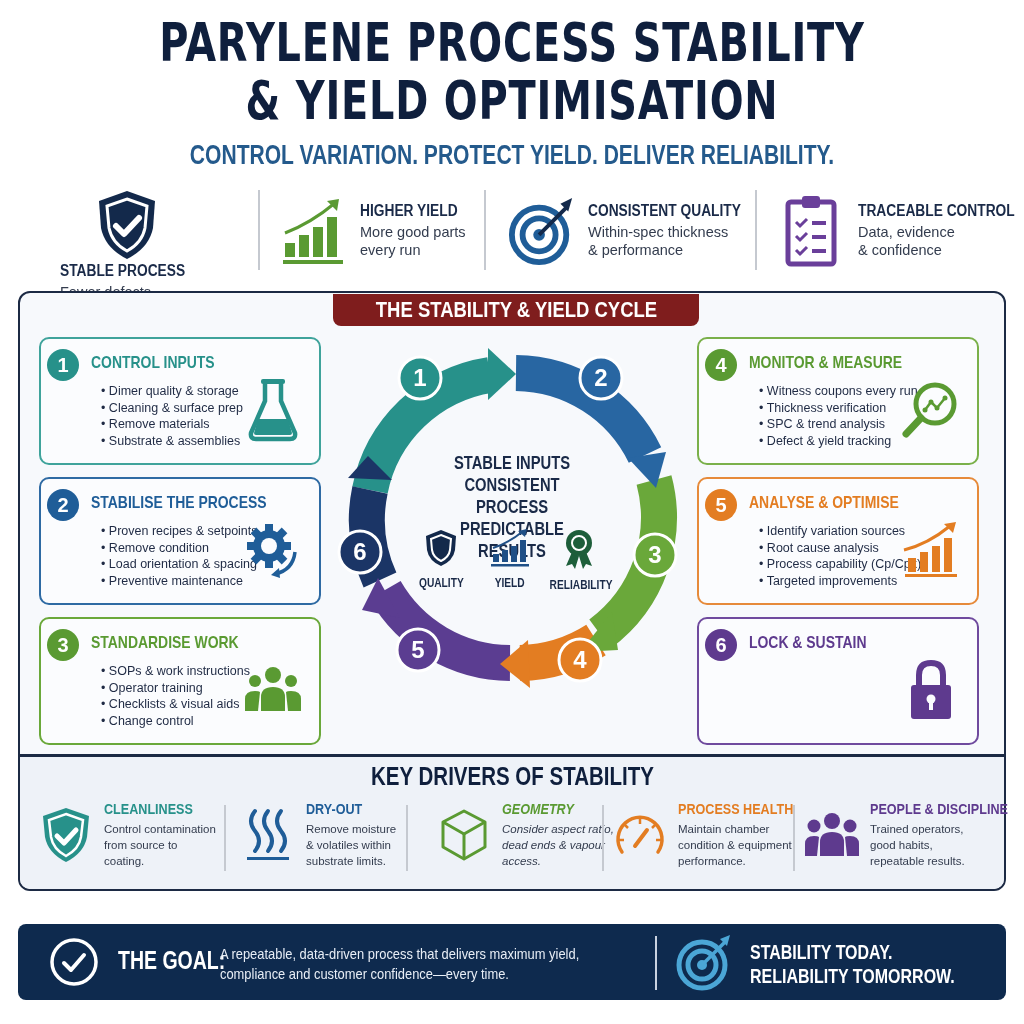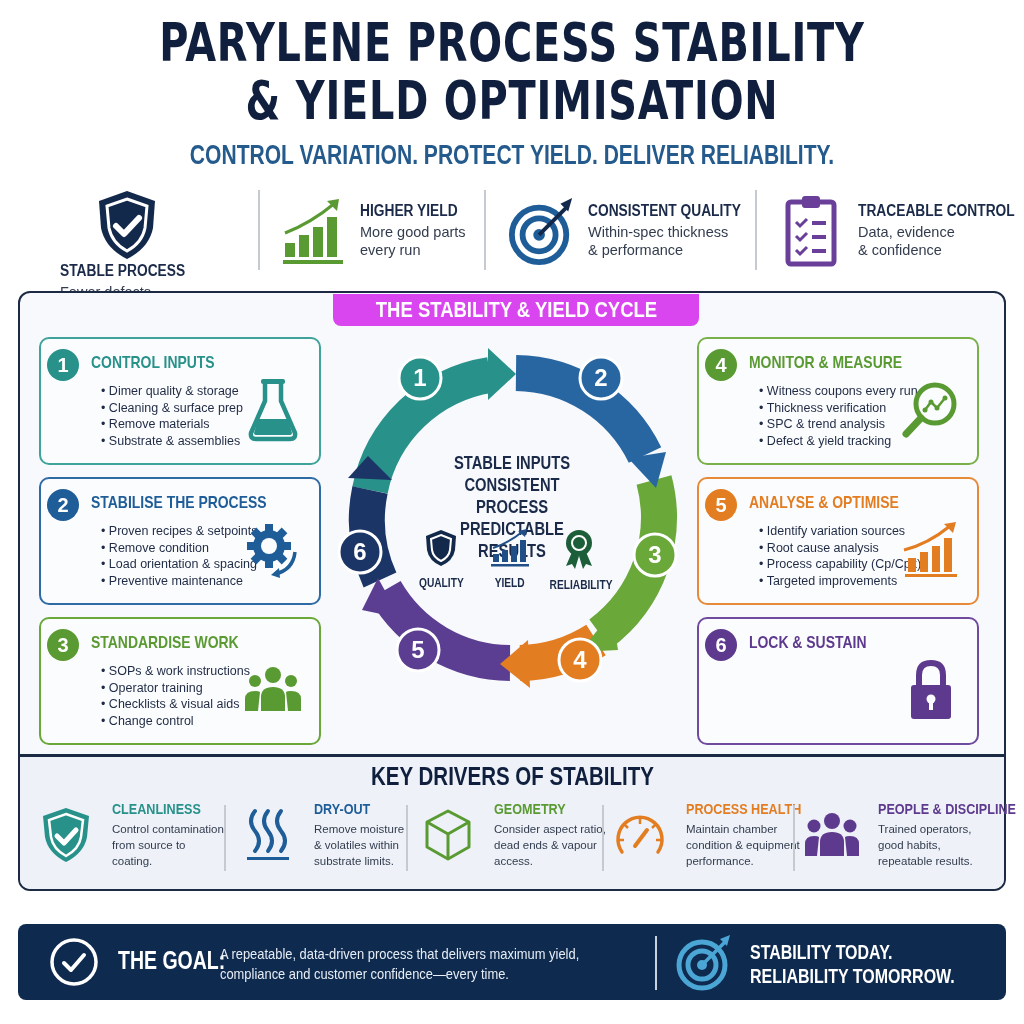--- a/index.html
+++ b/index.html
@@ -21,21 +21,21 @@
   .benefit .icon { width: 68px; height: 76px; display: flex; align-items: center; justify-content: center; }
   .benefit .txt { margin-left: 12px; }
   .benefit .btitle { font-weight: 700; font-size: 16px; color: #1a2a48; transform: scaleX(0.86); transform-origin: left; white-space: nowrap; }
   .benefit .bdesc { font-size: 14.5px; color: #333c4e; line-height: 18px; margin-top: 3px; white-space: pre-line; }
   .vsep { width: 2px; background: #c5c9d0; top: 190px; height: 80px; }
 
   
   .panel { left: 18px; top: 291px; width: 988px; height: 600px; border: 2.5px solid #1c2a44; border-radius: 12px; background: #f7f9fc; }
   .panel-divider { left: 19px; top: 754px; width: 986px; height: 3px; background: #1c2a44; }
   .drivers-bg { left: 20px; top: 757px; width: 984px; height: 132px; background: #eef2f8; border-radius: 0 0 10px 10px; }
-  .cycle-title { left: 333px; top: 294px; width: 366px; height: 32px; background: #d946ef; border-radius: 0 0 8px 8px;
+  .cycle-title { left: 333px; top: 294px; width: 366px; height: 32px; background: #7f1d1d; border-radius: 0 0 8px 8px;
                  color: #fff; font-weight: 800; font-size: 22px; text-align: center; line-height: 32px; }
   .cycle-title span { display: inline-block; transform: scaleX(0.84); }
 
   
   .card { width: 282px; height: 128px; border: 2px solid; border-radius: 10px; background: #fbfcfe; }
   .card .num { position: absolute; left: 6px; top: 10px; width: 32px; height: 32px; border-radius: 50%; color: #fff;
                font-weight: 800; font-size: 20px; text-align: center; line-height: 32px; }
   .card .ctitle { position: absolute; left: 50px; top: 14px; font-weight: 800; font-size: 17px; transform: scaleX(0.82); transform-origin: left; white-space: nowrap; }
   .card ul { position: absolute; left: 60px; top: 44px; list-style: none; }
   .card li { font-size: 12.5px; line-height: 16.5px; color: #1f2a44; white-space: nowrap; }
@@ -47,21 +47,21 @@
   .center-text { left: 412px; top: 452px; width: 200px; text-align: center; font-weight: 800; font-size: 18px; line-height: 22px; color: #1a2a48; }
   .center-text div { transform: scaleX(0.82); }
   .ct-icon { top: 528px; width: 70px; text-align: center; }
   .ct-label { font-weight: 700; font-size: 12px; color: #1a2a48; margin-top: 4px; display: inline-block; transform: scaleX(0.85); }
 
   
   .drivers-title { left: 0; width: 1024px; top: 762px; text-align: center; font-weight: 800; font-size: 25px; color: #0f1f3d; }
   .drivers-title span { display: inline-block; transform: scaleX(0.82); }
   .driver { top: 800px; height: 80px; display: flex; }
   .driver .dicon { width: 60px; height: 70px; display: flex; align-items: center; justify-content: center; }
-  .driver .dtxt { margin-left: 16px; }
+  .driver .dtxt { margin-left: 8px; }
   .driver .dtitle { font-weight: 800; font-size: 15px; transform: scaleX(0.84); transform-origin: left; white-space: nowrap; }
   .driver .ddesc { font-size: 11.5px; line-height: 16px; color: #333c4e; margin-top: 4px; white-space: pre-line; }
   .dsep { width: 2px; top: 805px; height: 66px; background: #c5c9d0; }
 
   
   .goal { left: 18px; top: 924px; width: 988px; height: 76px; background: #0e2a4e; border-radius: 8px; }
   .goal-check { left: 48px; top: 936px; width: 52px; height: 52px; }
   .goal-label { left: 118px; top: 946px; color: #fff; font-weight: 800; font-size: 25px; transform: scaleX(0.78); transform-origin: left; white-space: nowrap; }
   .goal-text { left: 220px; top: 944px; width: 420px; color: #e8eef6; font-size: 15px; line-height: 20px; transform: scaleX(0.86); transform-origin: left; white-space: pre-line; }
   .goal-sep { left: 655px; top: 936px; width: 2px; height: 54px; background: #c9d2e0; }
@@ -383,21 +383,21 @@
   </div>
   <div class="dtxt">
     <div class="dtitle" style="color:#1f5d98;">DRY-OUT</div>
     <div class="ddesc">Remove moisture
 &amp; volatiles within
 substrate limits.</div>
   </div>
 </div>
 <div class="abs dsep" style="left:406px;"></div>
 
-<div class="abs driver" style="left:418px;">
+<div class="abs driver" style="left:434px;font-style:italic;">
   <div class="dicon">
     <svg width="50" height="56" viewBox="0 0 50 56">
         <g fill="none" stroke="#5a9a32" stroke-width="3" stroke-linejoin="round">
           <path d="M25 4 L46 15 L46 40 L25 52 L4 40 L4 15 Z"></path>
           <path d="M4 15 L25 27 L46 15"></path>
           <path d="M25 27 L25 52"></path>
         </g>
       </svg>
   </div>
   <div class="dtxt">

